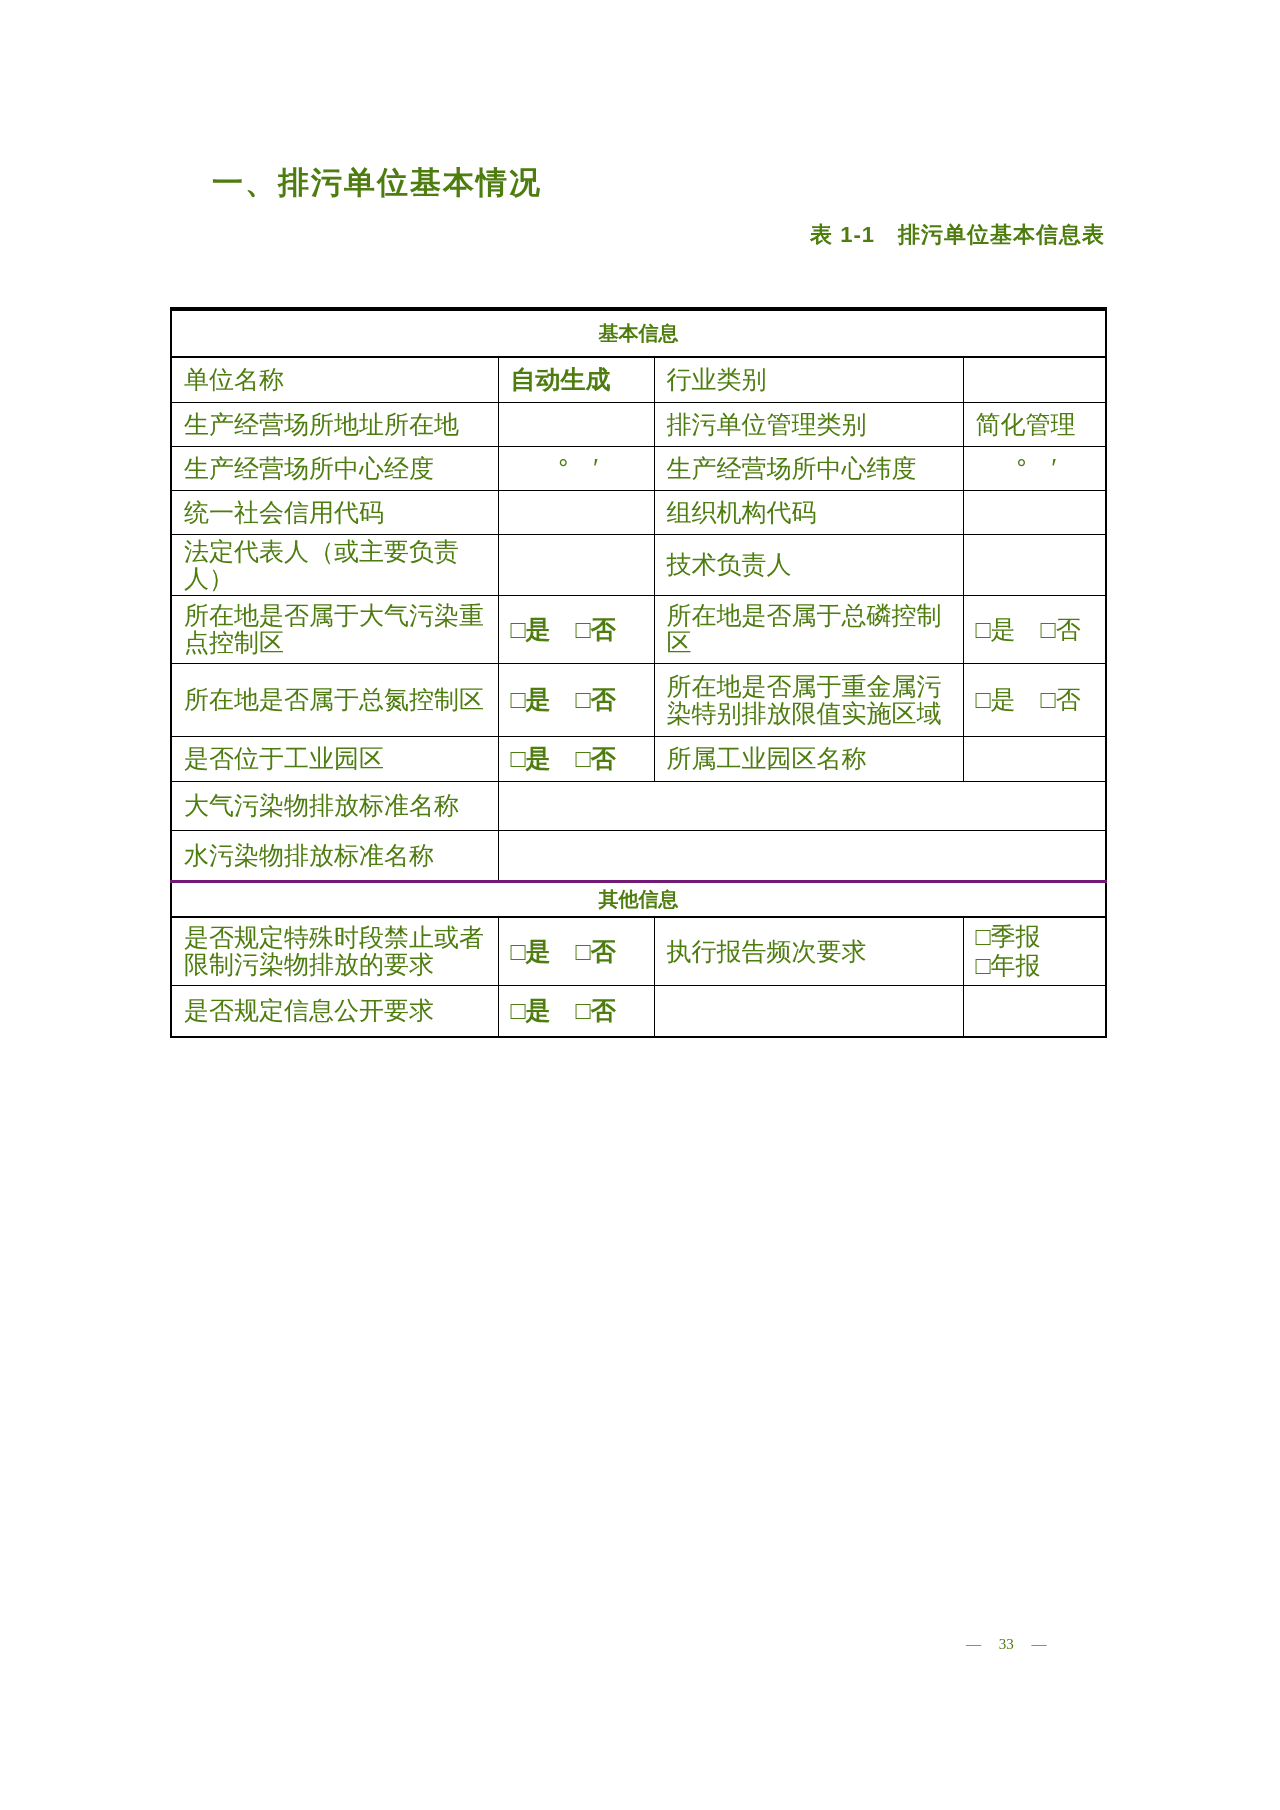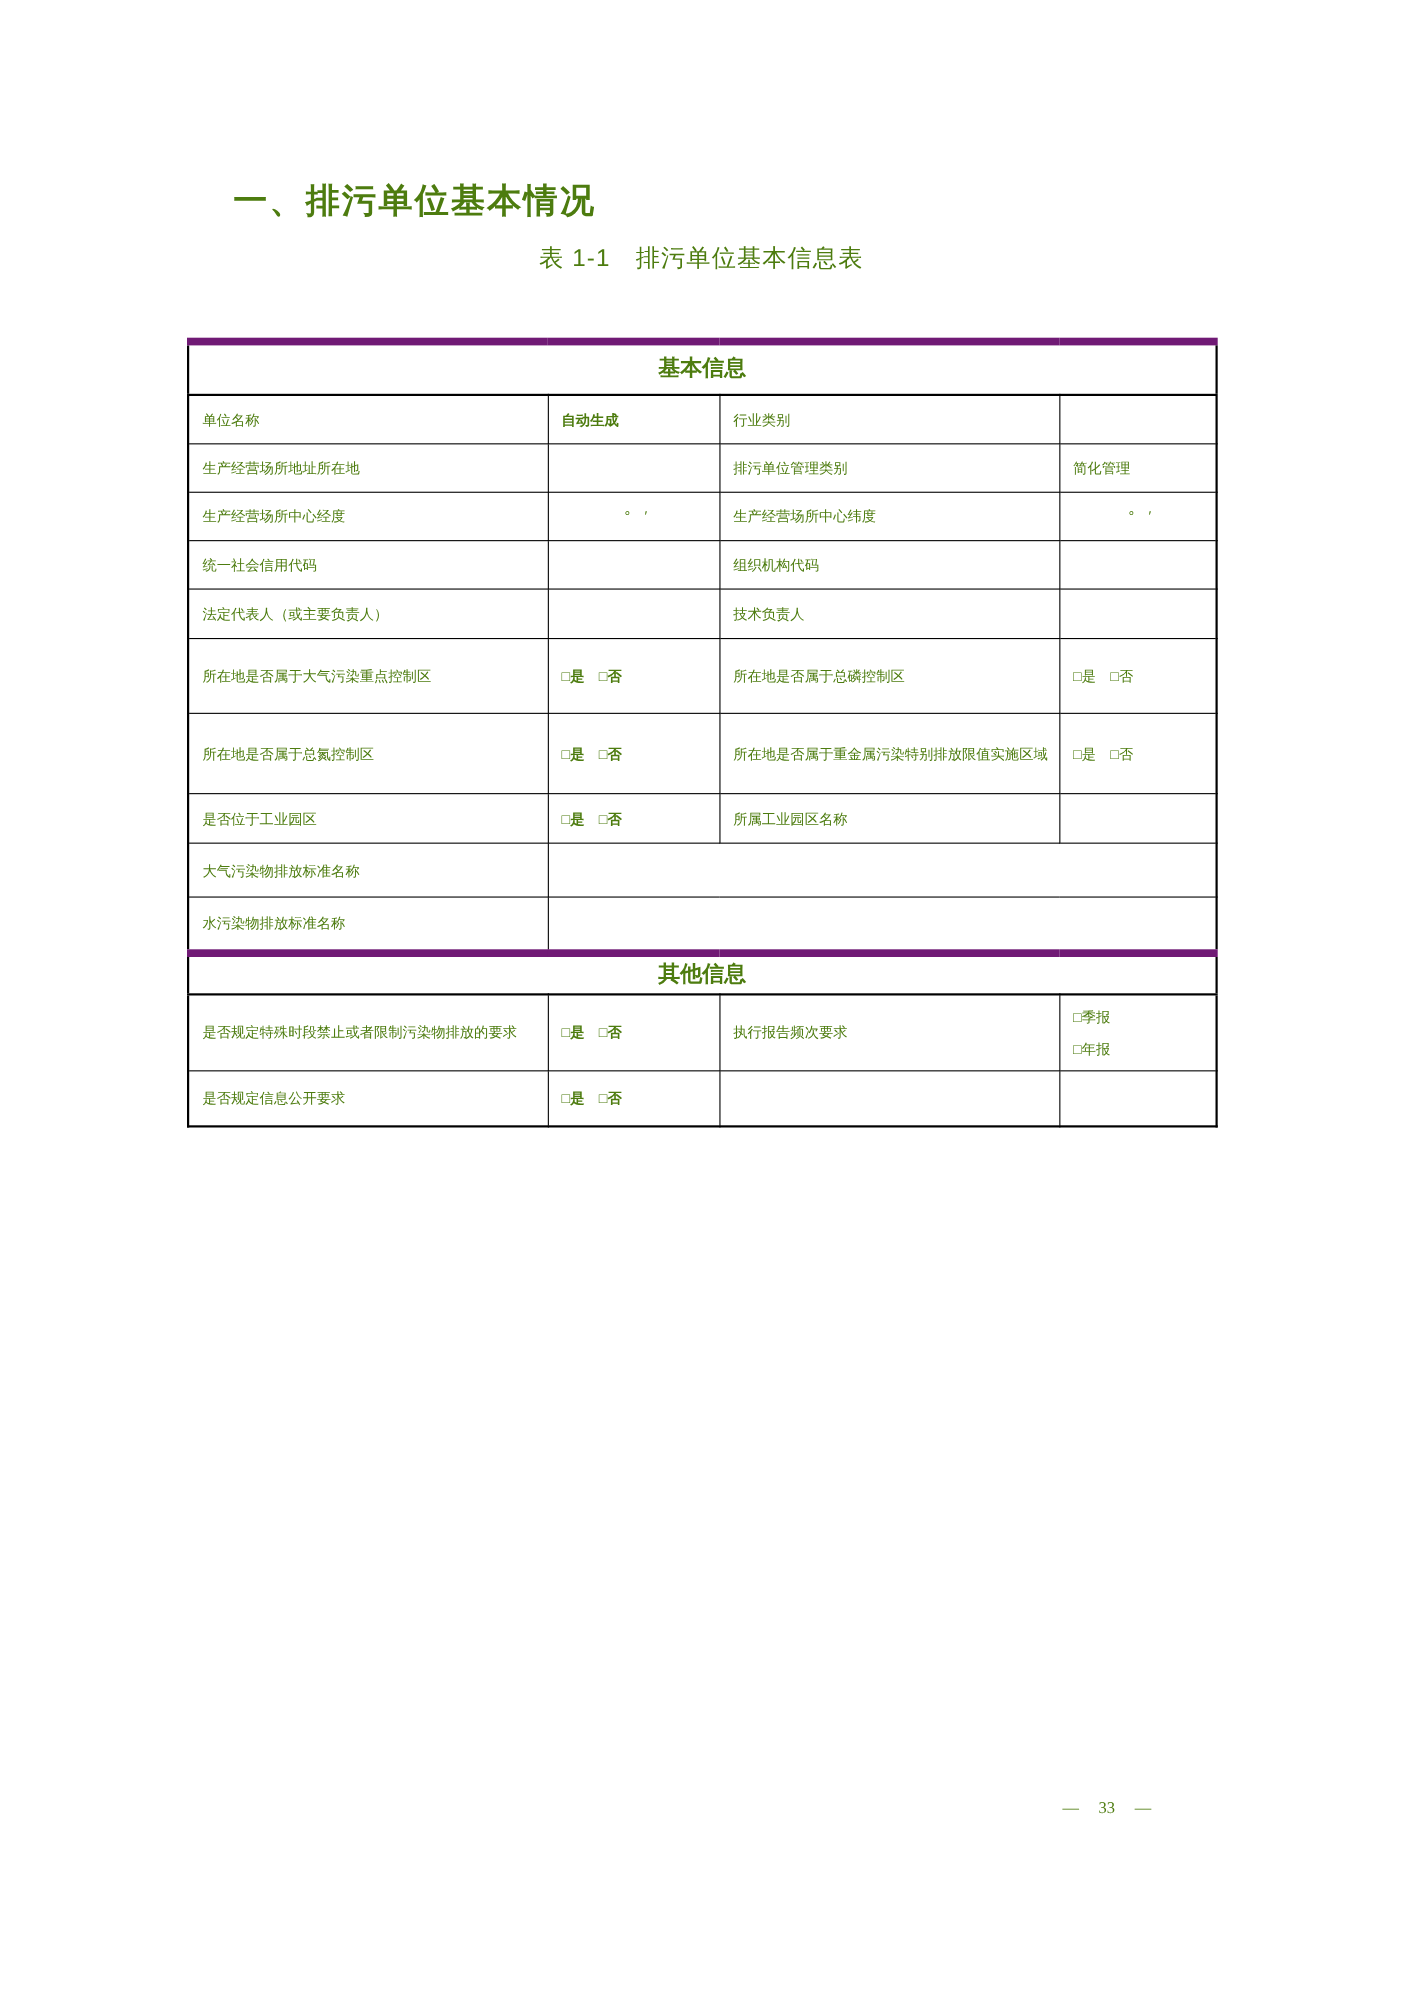--- a/index.html
+++ b/index.html
@@ -23,48 +23,48 @@
     font-size: 31px;
     font-weight: bold;
     letter-spacing: 2px;
     white-space: nowrap;
   }
   .table-title {
     position: absolute;
     left: 170px;
     top: 220px;
     width: 935px;
-    text-align: center;
+    text-align: right;
     font-size: 22px;
-    font-weight: normal;
+    font-weight: bold;
     letter-spacing: 1px;
   }
   table.form {
     position: absolute;
     left: 170px;
     top: 307px;
     width: 935px;
     border-collapse: collapse;
     table-layout: fixed;
     border: 2px solid #000;
     border-top: 4px solid #000;
   }
   table.form td {
     border: 1px solid #000;
-    font-size: 13px;
+    font-size: 25px;
     line-height: 27px;
     padding: 3px 8px 3px 12px;
     vertical-align: middle;
     overflow: hidden;
   }
   table.form tr.section-row td {
     text-align: center;
     font-weight: bold;
     font-size: 20px;
-    border-top: 7px solid #701a75;
+    border-top: 3px solid #701a75;
     border-bottom: 2px solid #000;
     padding: 3px 4px;
   }
   td.val {
     padding-left: 16px;
     font-weight: bold;
   }
   td.ctr {
     text-align: center;
     padding-left: 4px;

